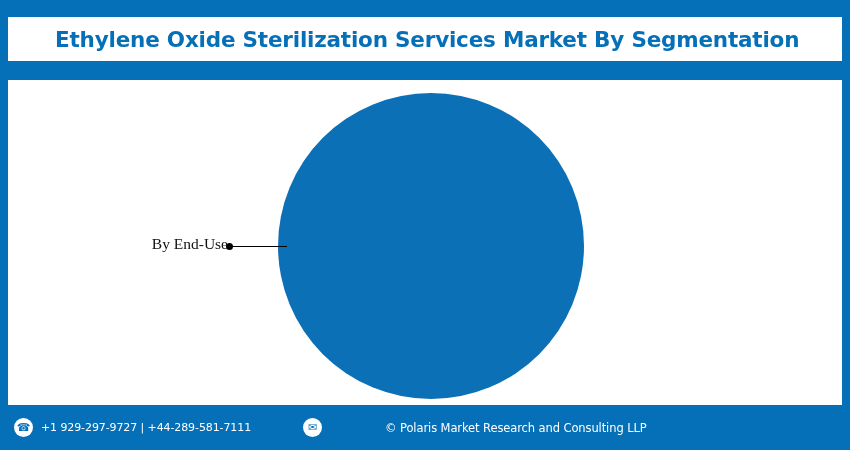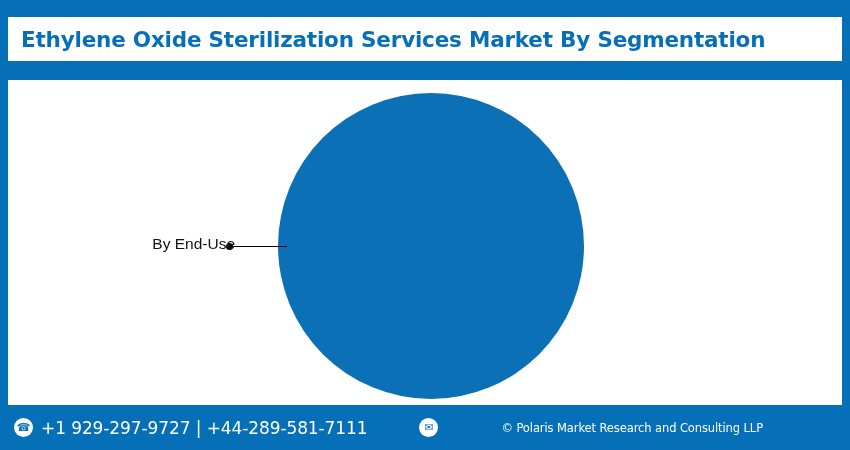--- a/index.html
+++ b/index.html
@@ -31,20 +31,21 @@
     box-sizing: border-box;
   }
   #title-text {
     font-size: 21.5px;
     font-weight: bold;
     color: #0570b8;
     letter-spacing: -0.2px;
     padding-left: 13px;
     white-space: nowrap;
     font-family: "DejaVu Sans", sans-serif;
+    margin-left: 34px;
   }
   
   #chart-area {
     position: absolute;
     left: 8px;
     top: 80px;
     width: 834px;
     height: 325px;
     background: #ffffff;
     overflow: hidden;
@@ -77,27 +78,27 @@
     position: absolute;
     left: 218px;
     top: 163px;
     width: 7px;
     height: 7px;
     border-radius: 50%;
     background: #000000;
   }
   #slice-label {
     position: absolute;
-    left: 15px;
+    left: 8px;
     top: 155px;
     width: 212px;
     text-align: right;
     font-size: 15.5px;
     color: #111111;
-    font-family: Liberation Sans, sans-serif;
+    font-family: Liberation Serif, serif;
     white-space: nowrap;
   }
   
   #footer {
     position: absolute;
     left: 0;
     bottom: 0;
     width: 850px;
     height: 45px;
     background: #0570b8;
@@ -122,21 +123,21 @@
     color: #0570b8;
     display: inline-flex;
     align-items: center;
     justify-content: center;
     font-size: 11px;
     line-height: 1;
     margin-right: 8px;
     flex: 0 0 auto;
   }
   .f-text {
-    font-size: 17px;
+    font-size: 11px;
     font-family: "DejaVu Sans", sans-serif;
     letter-spacing: -0.1px;
   }
   #footer-copy .f-text {
     font-size: 11.5px;
   }
 </style>
 </head>
 <body>
 

